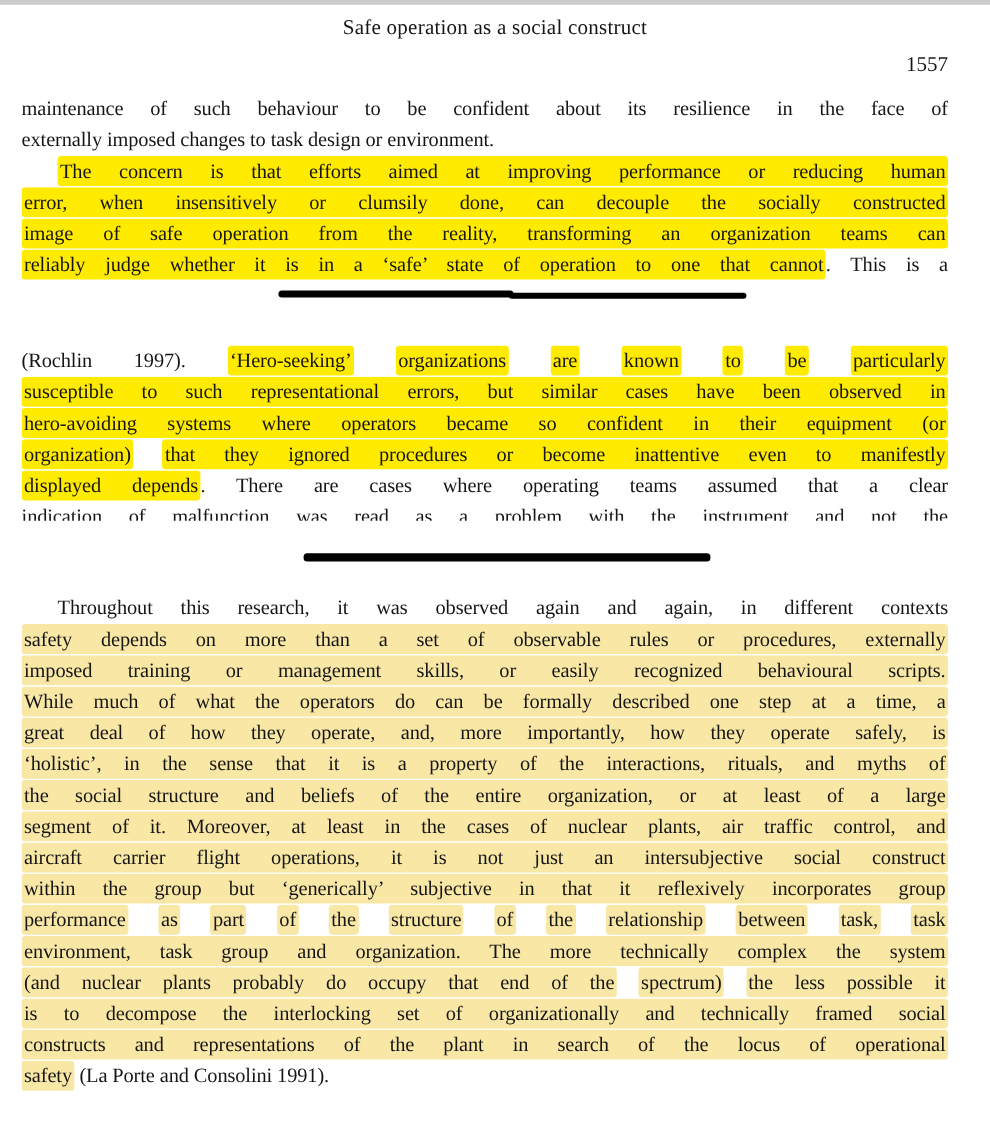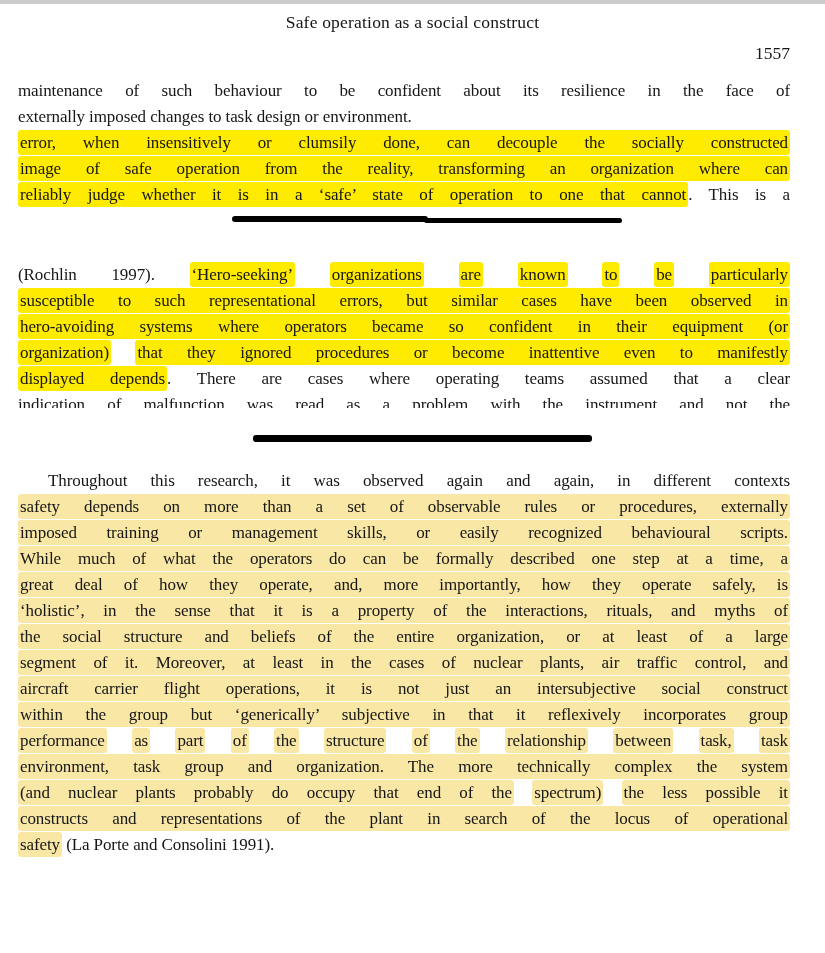--- a/index.html
+++ b/index.html
@@ -48,22 +48,23 @@
     <span class="rh-title">Safe operation as a social construct</span>
     <span class="rh-page">1557</span>
   </div>
 
   <div class="body">
     <div class="para para-a">
         <div class="line just"><span>maintenance of such behaviour to be confident about its resilience in the face of</span></div>
         <div class="line"><span>externally imposed changes to task design or environment.</span></div>
       </div>
     <div class="para">
+        <div class="line just ind"><span class="hl hl-b">The concern is that efforts aimed at improving performance or reducing human</span></div>
         <div class="line just"><span class="hl hl-b">error, when insensitively or clumsily done, can decouple the socially constructed</span></div>
-        <div class="line just"><span class="hl hl-b">image of safe operation from the reality, transforming an organization where can</span></div>
+        <div class="line just"><span class="hl hl-b">image of safe operation from the reality, transforming an organization teams can</span></div>
         <div class="line just"><span class="hl hl-b">reliably judge whether it is in a ‘safe’ state of operation to one that cannot</span><span>. This is a</span></div>
       </div>
 
     <div class="redaction-bar bar1">
       <div class="s1"></div>
       <div class="s2"></div>
     </div>
 
     <div class="para para-c">
         <div class="line just"><span>(Rochlin 1997). </span><span class="hl hl-b">‘Hero-seeking’</span><span> </span><span class="hl hl-b">organizations</span><span> </span><span class="hl hl-b">are</span><span> </span><span class="hl hl-b">known</span><span> </span><span class="hl hl-b">to</span><span> </span><span class="hl hl-b">be</span><span> </span><span class="hl hl-b">particularly</span></div>
@@ -85,17 +86,18 @@
         <div class="line just"><span class="hl hl-p">While much of what the operators do can be formally described one step at a time, a</span></div>
         <div class="line just"><span class="hl hl-p">great deal of how they operate, and, more importantly, how they operate safely, is</span></div>
         <div class="line just"><span class="hl hl-p">‘holistic’, in the sense that it is a property of the interactions, rituals, and myths of</span></div>
         <div class="line just"><span class="hl hl-p">the social structure and beliefs of the entire organization, or at least of a large</span></div>
         <div class="line just"><span class="hl hl-p">segment of it. Moreover, at least in the cases of nuclear plants, air traffic control, and</span></div>
         <div class="line just"><span class="hl hl-p">aircraft carrier flight operations, it is not just an intersubjective social construct</span></div>
         <div class="line just"><span class="hl hl-p">within the group but ‘generically’ subjective in that it reflexively incorporates group</span></div>
         <div class="line just"><span class="hl hl-p">performance</span><span> </span><span class="hl hl-p">as</span><span> </span><span class="hl hl-p">part</span><span> </span><span class="hl hl-p">of</span><span> </span><span class="hl hl-p">the</span><span> </span><span class="hl hl-p">structure</span><span> </span><span class="hl hl-p">of</span><span> </span><span class="hl hl-p">the</span><span> </span><span class="hl hl-p">relationship</span><span> </span><span class="hl hl-p">between</span><span> </span><span class="hl hl-p">task,</span><span> </span><span class="hl hl-p">task</span></div>
         <div class="line just"><span class="hl hl-p">environment, task group and organization. The more technically complex the system</span></div>
         <div class="line just"><span class="hl hl-p">(and nuclear plants probably do occupy that end of the</span><span> </span><span class="hl hl-p">spectrum)</span><span> </span><span class="hl hl-p">the less possible it</span></div>
+        <div class="line just"><span class="hl hl-p">is to decompose the interlocking set of organizationally and technically framed social</span></div>
         <div class="line just"><span class="hl hl-p">constructs and representations of the plant in search of the locus of operational</span></div>
         <div class="line"><span class="hl hl-p">safety</span><span> (La Porte and Consolini 1991).</span></div>
       </div>
   </div>
 </div>
 
 </body></html>

